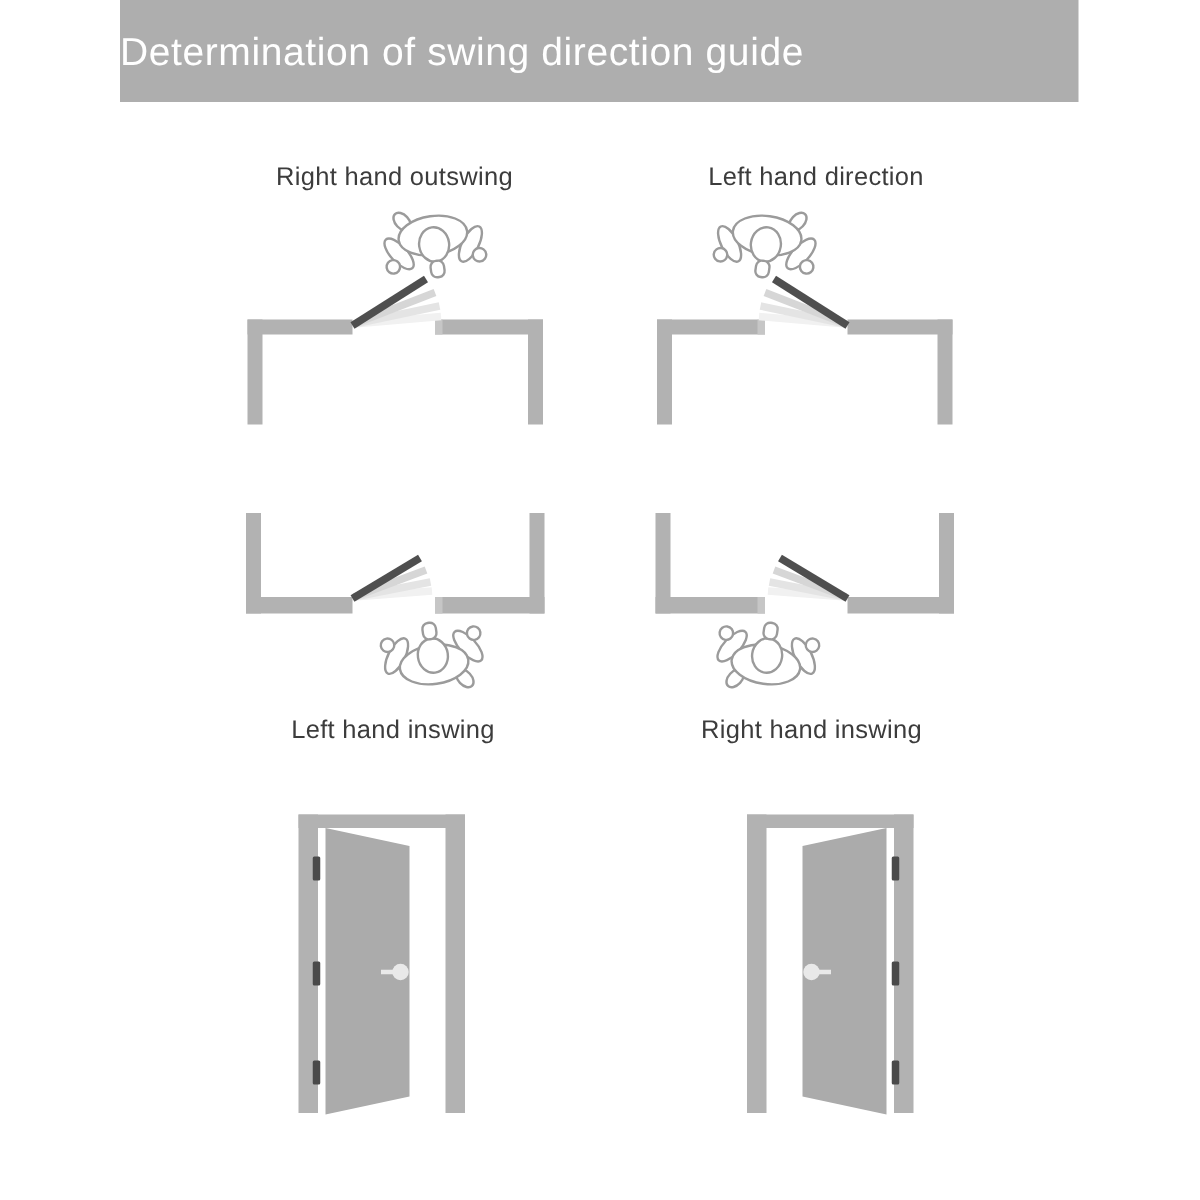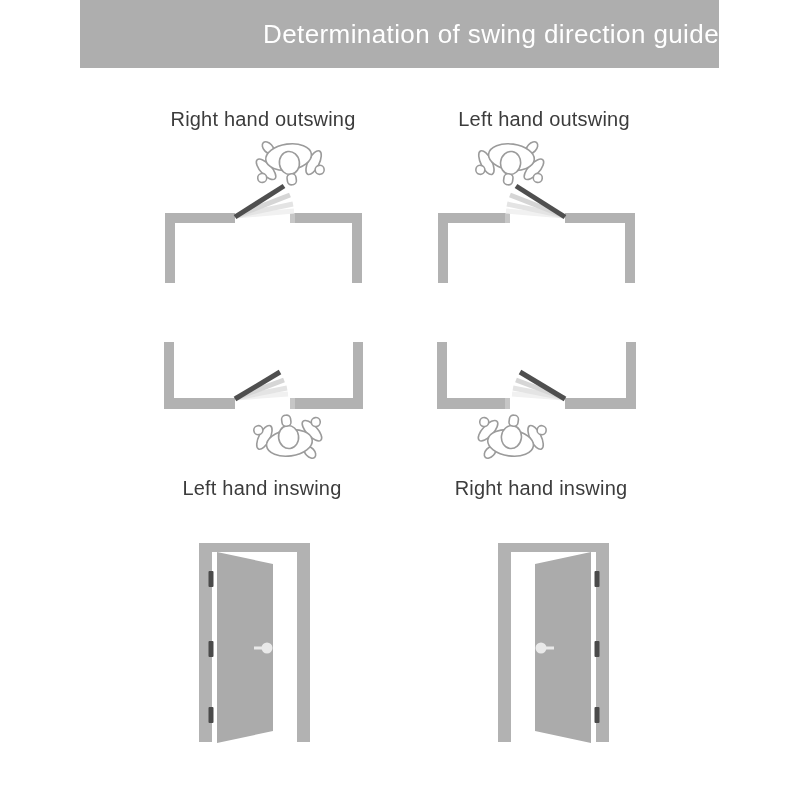--- a/index.html
+++ b/index.html
@@ -1,22 +1,22 @@
 <!DOCTYPE html>
 <html style="--header-bg: #aeaeae; --header-text: #ffffff; --label-text: #3c3c3c; --wall: #b2b2b2; --jamb-sliver: #c6c6c6; --door: #4f4f4f; --swing-ghost-1: #d6d6d6; --swing-ghost-2: #e4e4e4; --swing-ghost-3: #f1f1f1; --person-outline: #9b9b9b; --door-frame: #b2b2b2; --door-panel: #ababab; --hinge: #4a4a4a; --handle: #e9e9e9;"><head>
 <meta charset="utf-8">
 <style>
   html,body{margin:0;padding:0;background:#ffffff;}
   .canvas{position:relative;width:800px;height:800px;background:#ffffff;
           font-family:"Liberation Sans",sans-serif;overflow:hidden;}
   .banner{position:absolute;left:80px;top:0;width:639px;height:68px;
-          background:var(--header-bg,#aeaeae);display:flex;align-items:center;justify-content:flex-end;}
+          background:var(--header-bg,#aeaeae);display:flex;align-items:center;justify-content:flex-start;}
   .banner h1{margin:0;font-size:26px;font-weight:500;letter-spacing:.4px;
              color:var(--header-text,#ffffff);}
-  .plan-label{position:absolute;width:240px;text-align:center;font-size:20px;
+  .plan-label{position:absolute;width:240px;text-align:center;font-size:17px;
               letter-spacing:.2px;color:var(--label-text,#3c3c3c);}
   .plan-svg,.door-svg{position:absolute;}
   .mirror{transform:scaleX(-1);}
   .person *{fill:#ffffff;stroke:var(--person-outline,#9b9b9b);stroke-width:1.6;}
   .wall{fill:var(--wall,#b2b2b2);}
   .sliver{fill:var(--jamb-sliver,#c6c6c6);}
   .door-line{stroke:var(--door,#4f4f4f);stroke-width:5;}
   .g1{stroke:var(--swing-ghost-1,#d6d6d6);stroke-width:5;}
   .g2{stroke:var(--swing-ghost-2,#e4e4e4);stroke-width:5;}
   .g3{stroke:var(--swing-ghost-3,#f1f1f1);stroke-width:5;}
@@ -28,21 +28,21 @@
 </head>
 <body>
 
 <div class="canvas">
 
   <header class="banner">
     <h1>Determination of swing direction guide</h1>
   </header>
 
   <div class="plan-label" style="left:143px;top:108px">Right hand outswing</div>
-  <div class="plan-label" style="left:424px;top:108px">Left hand outswing</div>
+  <div class="plan-label" style="left:424px;top:108px">Left hand direction</div>
 
   <svg class="plan-svg" style="left:145px;top:130px" width="240" height="160" viewBox="0 0 240 160">
     <g>
       <rect class="wall" x="20" y="83" width="70" height="10"></rect>
       <rect class="wall" x="145" y="83" width="72" height="10"></rect>
       <rect class="sliver" x="145" y="83" width="5" height="10"></rect>
       <rect class="wall" x="20" y="83" width="10" height="70"></rect>
       <rect class="wall" x="207" y="83" width="10" height="70"></rect>
     </g>
     <g>

